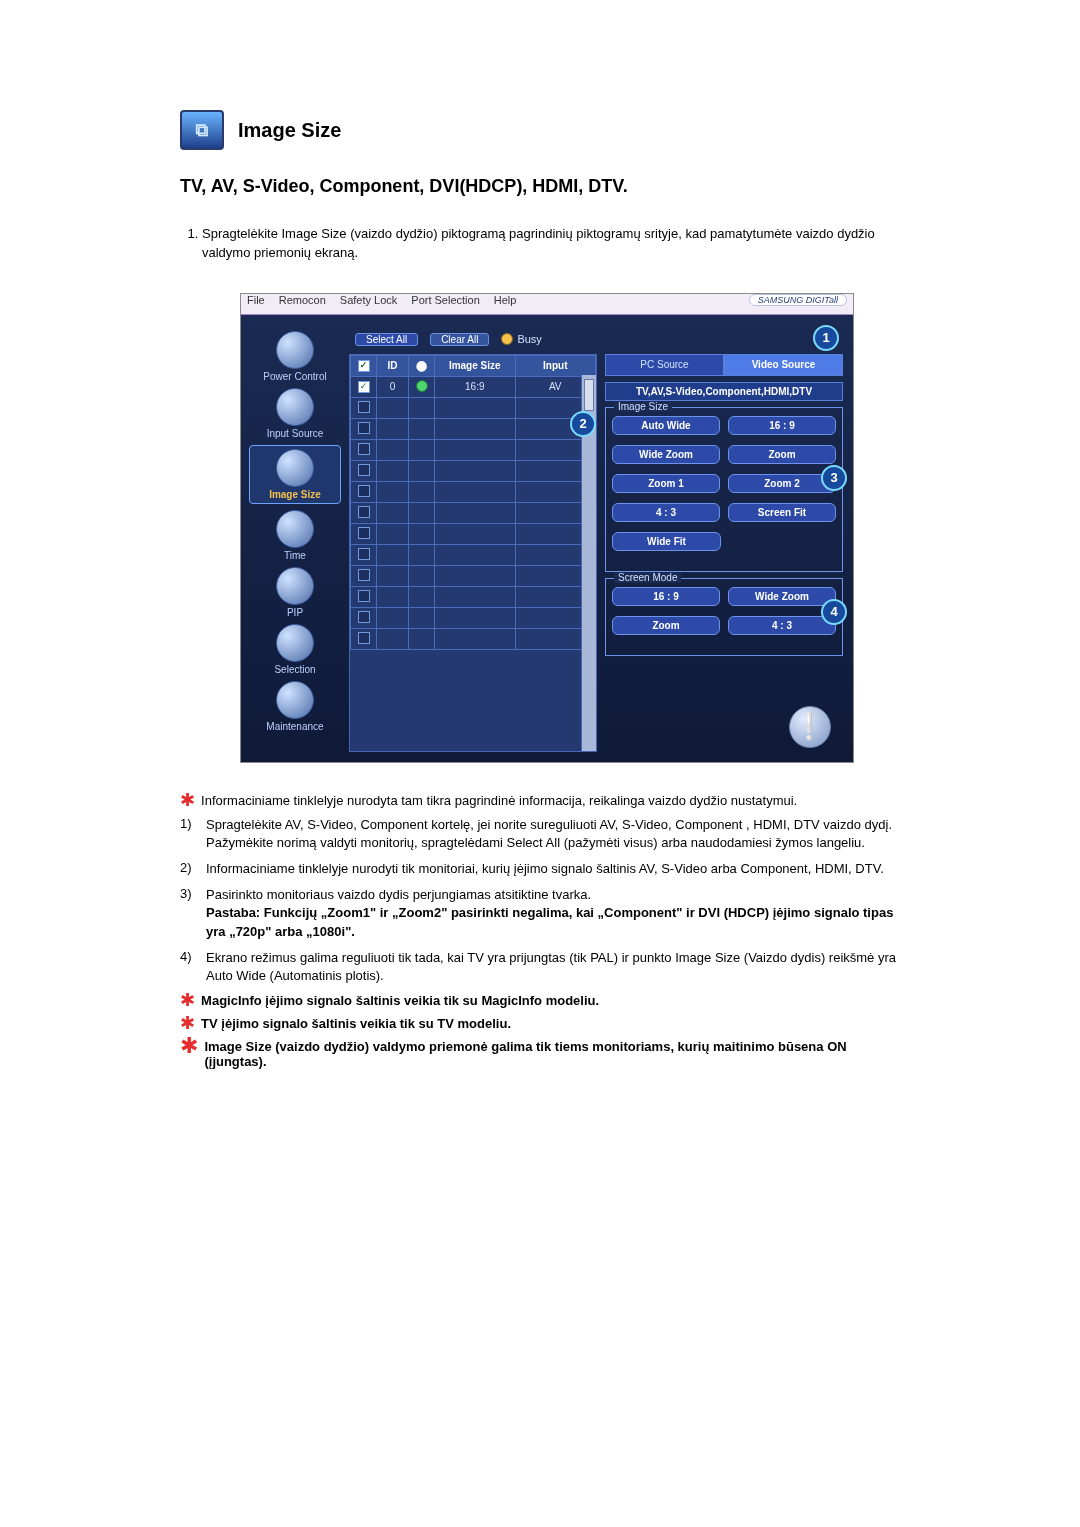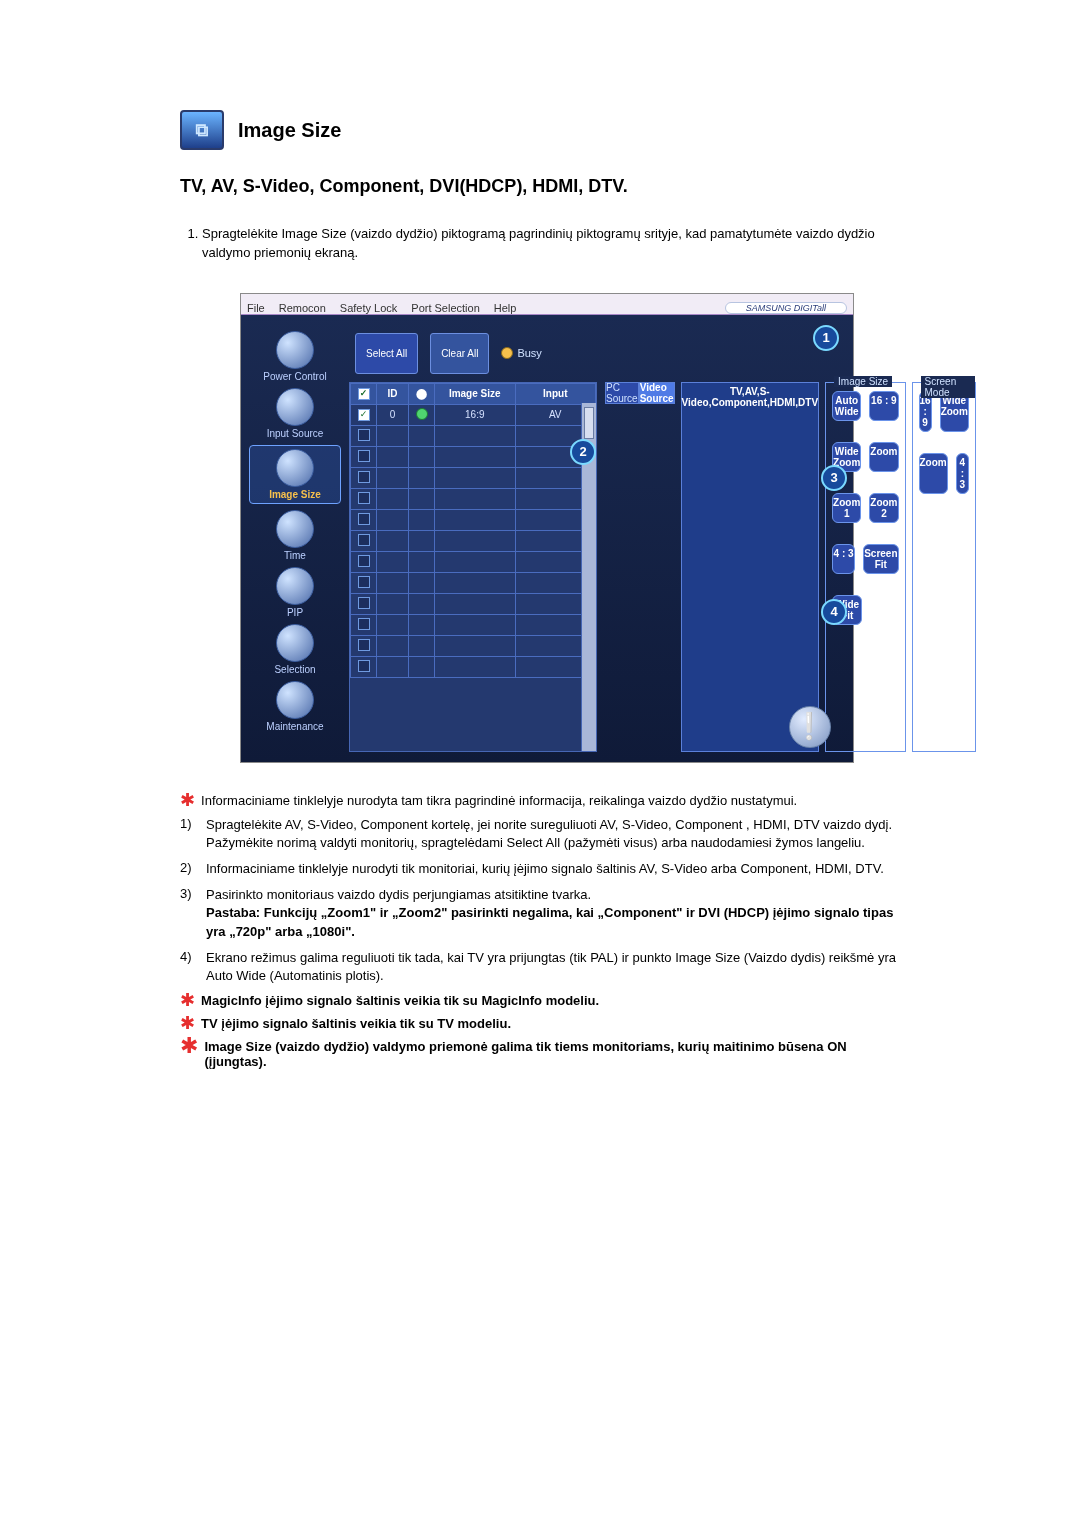--- a/index.html
+++ b/index.html
@@ -46,25 +46,25 @@
     height:18px;
     background:linear-gradient(#b86fd7,#7a2fa1);
     color:#fff; display:flex; align-items:center;
     padding:0 4px; font-size:11px;
     justify-content:space-between;
   }
   .titlebar .wicons { display:flex; gap:2px; }
   .titlebar .wbtn { width:14px;height:12px;background:#bdbdbd;border:1px solid #555;font-size:8px;display:flex;align-items:center;justify-content:center;color:#000; }
   .menubar {
     height:20px; background:#f1ecf6; border-bottom:1px solid #a988c8;
-    display:flex; align-items:flex-end; padding:0 6px; gap:6px;
+    display:flex; align-items:flex-start; padding:0 6px; gap:6px;
     font-size:11px; color:#333; justify-content:space-between;
   }
   .menubar .mitems { display:flex; gap:14px; }
-  .samsung { font-size:9px;color:#2a3d7a;font-style:italic;background:#fff;border-radius:8px;padding:0 20px;border:1px solid #b7c4e0; }
+  .samsung { font-size:9px;color:#2a3d7a;font-style:italic;background:#fff;border-radius:8px;padding:0 8px;border:1px solid #b7c4e0; }
   .client {
     flex:1; display:flex; padding:16px 10px 10px 4px; gap:4px;
     background:linear-gradient(#1a2a52,#0f1a38);
     position:relative;
   }
   .sidebar {
     width:100px; display:flex; flex-direction:column; align-items:center;
     gap:6px; color:#bcd0ff; font-size:10px;
   }
   .sideitem {
@@ -79,21 +79,21 @@
   .sideitem.selected .lbl { color:#f6c04c; font-weight:bold; }
 
   .main {
     flex:1; display:flex; flex-direction:column; gap:6px;
   }
   .toolbar {
     display:flex; gap:12px; align-items:center; padding:2px 6px;
     color:#c9d7ff; font-size:11px;
   }
   .tbtn {
-    padding:14px 10px; background:#2d4aa8; color:#fff;
+    padding:0 10px; background:#2d4aa8; color:#fff;
     border:1px solid #6c8fe0; border-radius:3px; font-size:10px;
   }
   .tbtn.alt { background:#34549e; }
   .busy { display:flex;align-items:center;gap:4px;color:#cfe1ff;font-size:11px;}
   .busy .dot{width:10px;height:10px;border-radius:50%;background:#f6c04c;border:1px solid #8a6a1d;}
 
   .mainrow { flex:1; display:flex; gap:8px; }
   .grid {
     flex:1; border:1px solid #4666b4; background:#24396f;
     display:flex; flex-direction:column;
@@ -103,33 +103,33 @@
   .grid th, .grid td { border:1px solid #4a6cbf; text-align:center; height:18px; }
   .grid th { background:#34549e; color:#fff; }
   .chk { width:10px;height:10px;display:inline-block;border:1px solid #6f9ae0;background:#1c2e5e; }
   .chk.on { background:#fff; }
   .chk.on::after{content:"✓";color:#156a2a;font-size:9px;line-height:9px;display:block;}
   .statuscircle{width:10px;height:10px;border-radius:50%;background:#4fd470;display:inline-block;border:1px solid #1c7a35;}
   .scroll { position:absolute; right:0; top:20px; bottom:0; width:14px; background:#a9b7d8; border-left:1px solid #4666b4;}
   .scroll .thumb{position:absolute;left:2px;right:2px;top:4px;height:30px;background:#d7def0;border:1px solid #6a7ca3;}
 
   .rightpanel {
-    width:238px; display:flex; flex-direction:row; gap:6px;
+    width:238px; display:flex; flex-direction:column; gap:6px;
     color:#cfe1ff; font-size:10px;
   }
   .tabs { display:flex; height:22px; }
   .tabs .tab { flex:1; display:flex;align-items:center;justify-content:center; border:1px solid #5b80d9;
      background:#2d4aa8; color:#cfe1ff; font-size:10px;}
   .tabs .tab.active { background:#4f7be6; color:#fff; font-weight:bold; }
   .subhead { background:#1f3d8a;border:1px solid #5b80d9;text-align:center;color:#fff;font-weight:bold;padding:3px 0;font-size:10px;}
   .group {
     border:1px solid #6b94ea; padding:8px 6px 10px 6px; position:relative;
   }
   .group .glabel { position:absolute; top:-7px; left:8px; background:#1a2a52; color:#cfe1ff; font-size:10px; padding:0 4px;}
-  .btnrow { display:flex; gap:8px; margin-bottom:21px; }
+  .btnrow { display:flex; gap:8px; margin-bottom:10px; }
   .pbtn {
     flex:1; text-align:center; padding:3px 0;
     background:#2d4aa8; color:#fff; border:1px solid #6b94ea;
     border-radius:6px; font-size:10px; font-weight:bold;
   }
 
   .callout {
     position:absolute; width:22px;height:22px;border:2px solid #7ad9ff;
     border-radius:50%; background:#174a9c; color:#fff; font-weight:bold;
     display:flex;align-items:center;justify-content:center;font-size:13px;

